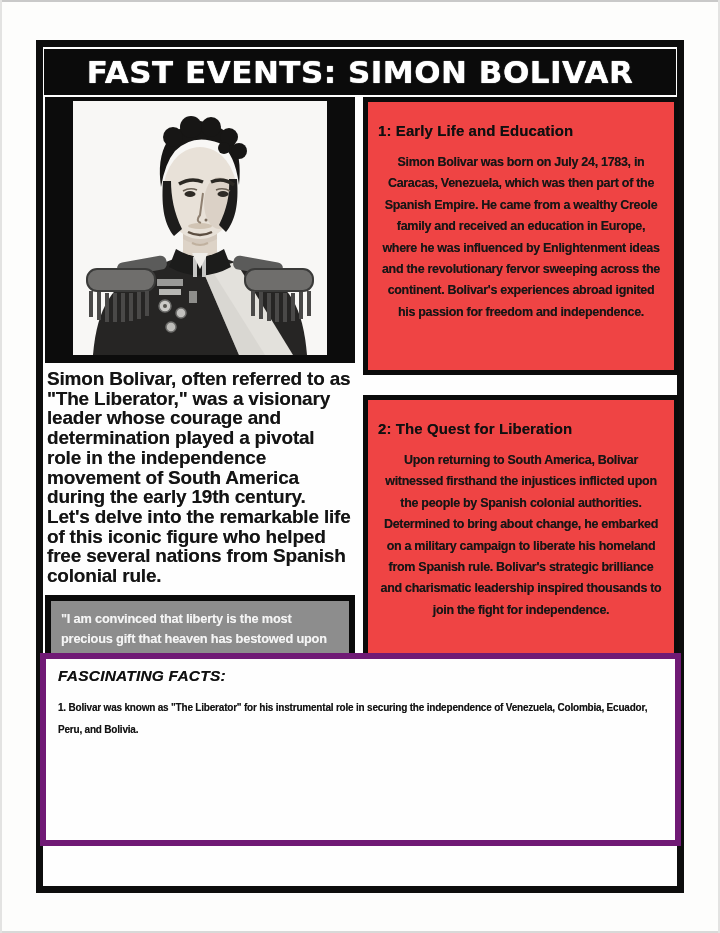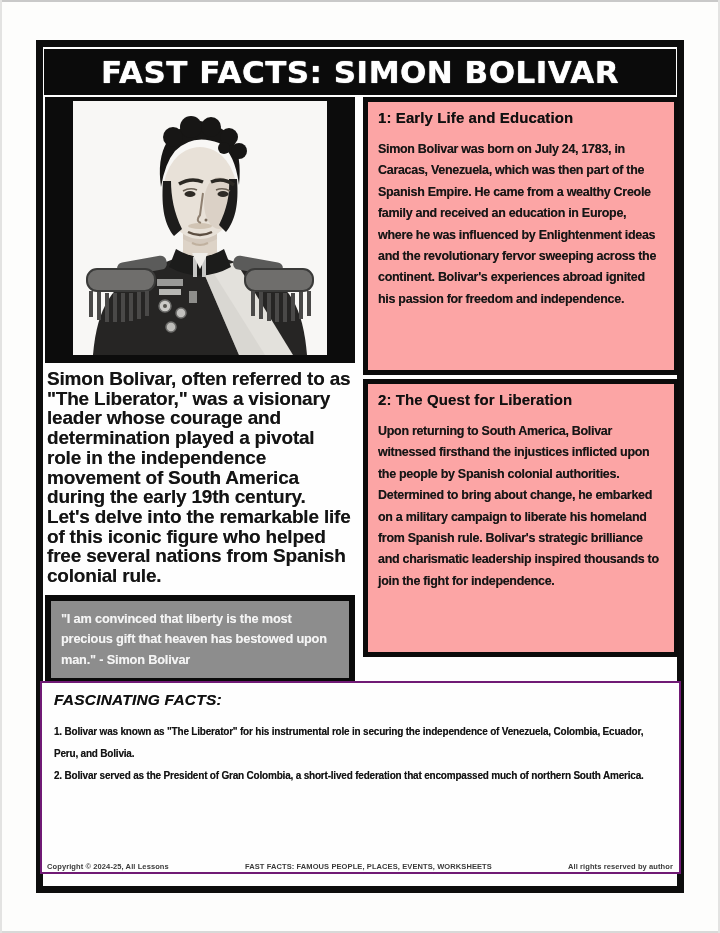--- a/index.html
+++ b/index.html
@@ -31,32 +31,32 @@
 
   .intro { margin-top:6px; padding:0 2px; color:#141414; font-weight:bold;
            font-size:19px; line-height:19.7px; letter-spacing:-0.2px;
            text-shadow:0 0 0.5px rgba(10,10,10,0.55); }
 
   .quote-box { margin-top:9px; border:6px solid #0a0a0a; background:#8d8d8d;
                padding:8px 10px; color:#f4f4f4; font-weight:bold; font-size:12.8px;
                line-height:20.5px; letter-spacing:-0.2px;
                text-shadow:0 0 0.6px rgba(255,255,255,0.5); }
 
-  .section-box { border:5px solid #0b0b0b; background:#fca5a5; padding:7px 10px 10px;
+  .section-box { border:5px solid #0b0b0b; background:#ef4444; padding:20px 10px 10px;
                  height:278px; }
-  .section-box + .section-box { margin-top:4px; }
+  .section-box + .section-box { margin-top:20px; }
   .section-heading { font-size:15px; font-weight:bold; color:#101010; letter-spacing:0.1px;
                      text-shadow:0 0 0.5px rgba(10,10,10,0.6); }
   .section-body { margin-top:13px; font-size:12.5px; line-height:21.4px; font-weight:bold;
                   color:#161616; letter-spacing:-0.3px;
-                  text-shadow:0 0 0.5px rgba(10,10,10,0.5); }
+                  text-shadow:0 0 0.5px rgba(10,10,10,0.5);text-align:center; }
 
   
-  .facts-box { position:absolute; left:-3px; width:641px; top:634px; height:193px;
-               border:2px solid #701a75; background:#fefefe; padding:8px 12px; }
+  .facts-box { position:absolute; left:-3px; width:641px; top:606px; height:193px;
+               border:6px solid #701a75; background:#fefefe; padding:8px 12px; }
   .facts-heading { font-style:italic; font-weight:bold; font-size:15.5px; color:#101010;
                    letter-spacing:0.2px; text-shadow:0 0 0.5px rgba(10,10,10,0.6); }
   .facts-list { margin-top:12px; max-width:600px; }
   .facts-list p { font-size:10px; line-height:22px; font-weight:bold; color:#141414;
                   letter-spacing:-0.2px; text-shadow:0 0 0.5px rgba(10,10,10,0.5); }
 
   
   .footer { position:absolute; left:4px; right:4px; top:815px; display:flex;
             justify-content:space-between; align-items:center;
             font-size:7.5px; color:#3a3a3a; font-weight:bold; letter-spacing:0.1px;
@@ -67,21 +67,21 @@
 
 <div class="scan-page">
   <div class="scan-edge-top"></div>
   <div class="scan-edge-bottom"></div>
   <div class="scan-edge-left"></div>
   <div class="scan-edge-right"></div>
 
   <div class="sheet">
 
     <div class="title-bar">
-      <h1>FAST FACTS: SIMON BOLIVAR</h1>
+      <h1>FAST EVENTS: SIMON BOLIVAR</h1>
     </div>
 
     <div class="left-col">
 
       <div class="portrait-frame">
         <div class="portrait-inner">
           <svg viewBox="0 0 254 254" preserveAspectRatio="xMidYMid meet">
             <rect width="254" height="254" fill="#f8f7f5"></rect>
 
             <rect x="110" y="118" width="34" height="50" fill="#ddd3c7"></rect>
@@ -166,24 +166,18 @@
       <div class="section-box">
         <div class="section-heading">2: The Quest for Liberation</div>
         <p class="section-body">Upon returning to South America, Bolivar witnessed firsthand the injustices inflicted upon the people by Spanish colonial authorities. Determined to bring about change, he embarked on a military campaign to liberate his homeland from Spanish rule. Bolivar's strategic brilliance and charismatic leadership inspired thousands to join the fight for independence.</p>
       </div>
     </div>
 
     <div class="facts-box">
       <div class="facts-heading">FASCINATING FACTS:</div>
       <div class="facts-list">
         <p>1. Bolivar was known as "The Liberator" for his instrumental role in securing the independence of Venezuela, Colombia, Ecuador, Peru, and Bolivia.</p>
-        <p>2. Bolivar served as the President of Gran Colombia, a short-lived federation that encompassed much of northern South America.</p>
       </div>
     </div>
 
-    <div class="footer">
-      <span>Copyright © 2024-25, All Lessons</span>
-      <span>FAST FACTS: FAMOUS PEOPLE, PLACES, EVENTS, WORKSHEETS</span>
-      <span>All rights reserved by author</span>
-    </div>
 
   </div>
 </div>
 
 </body></html>

